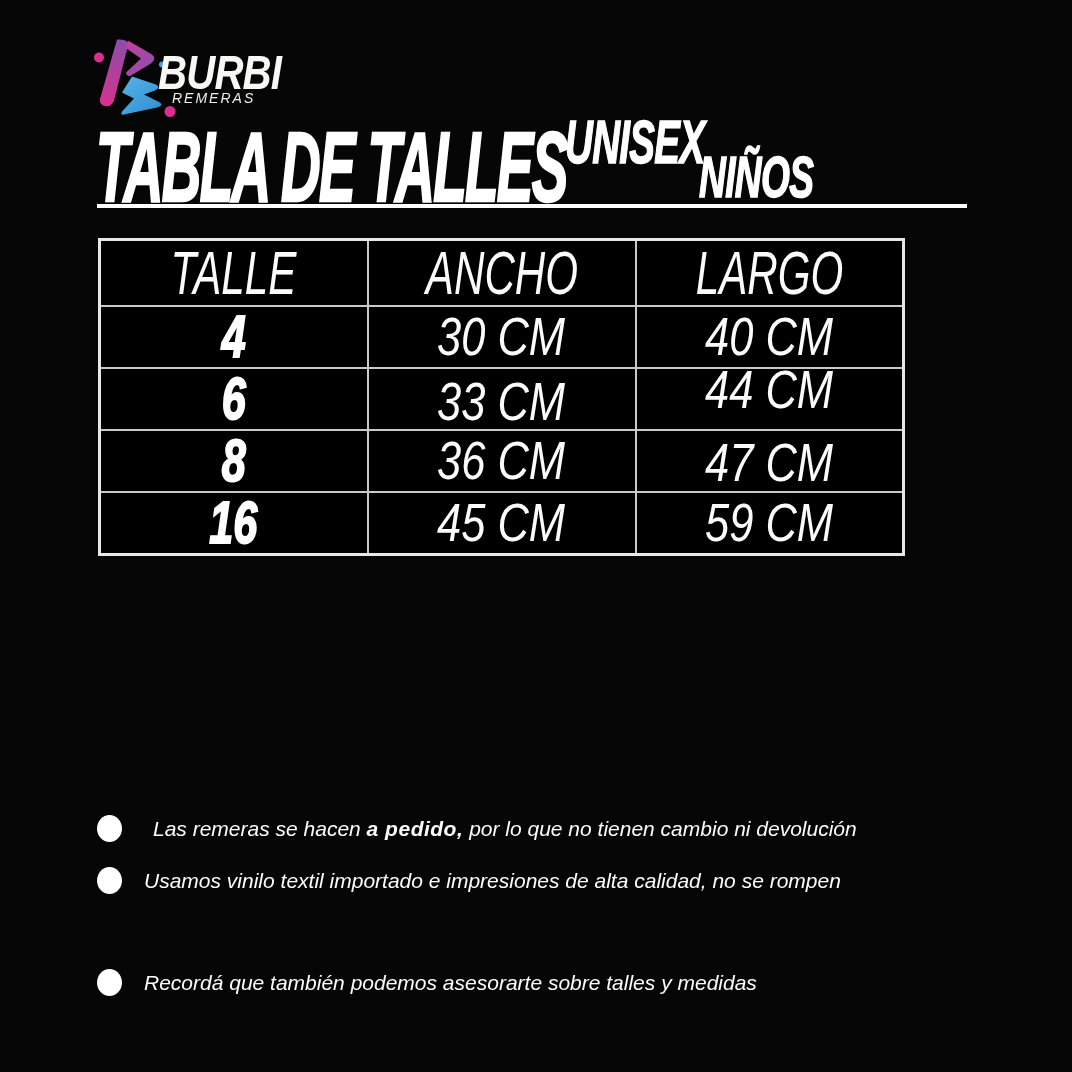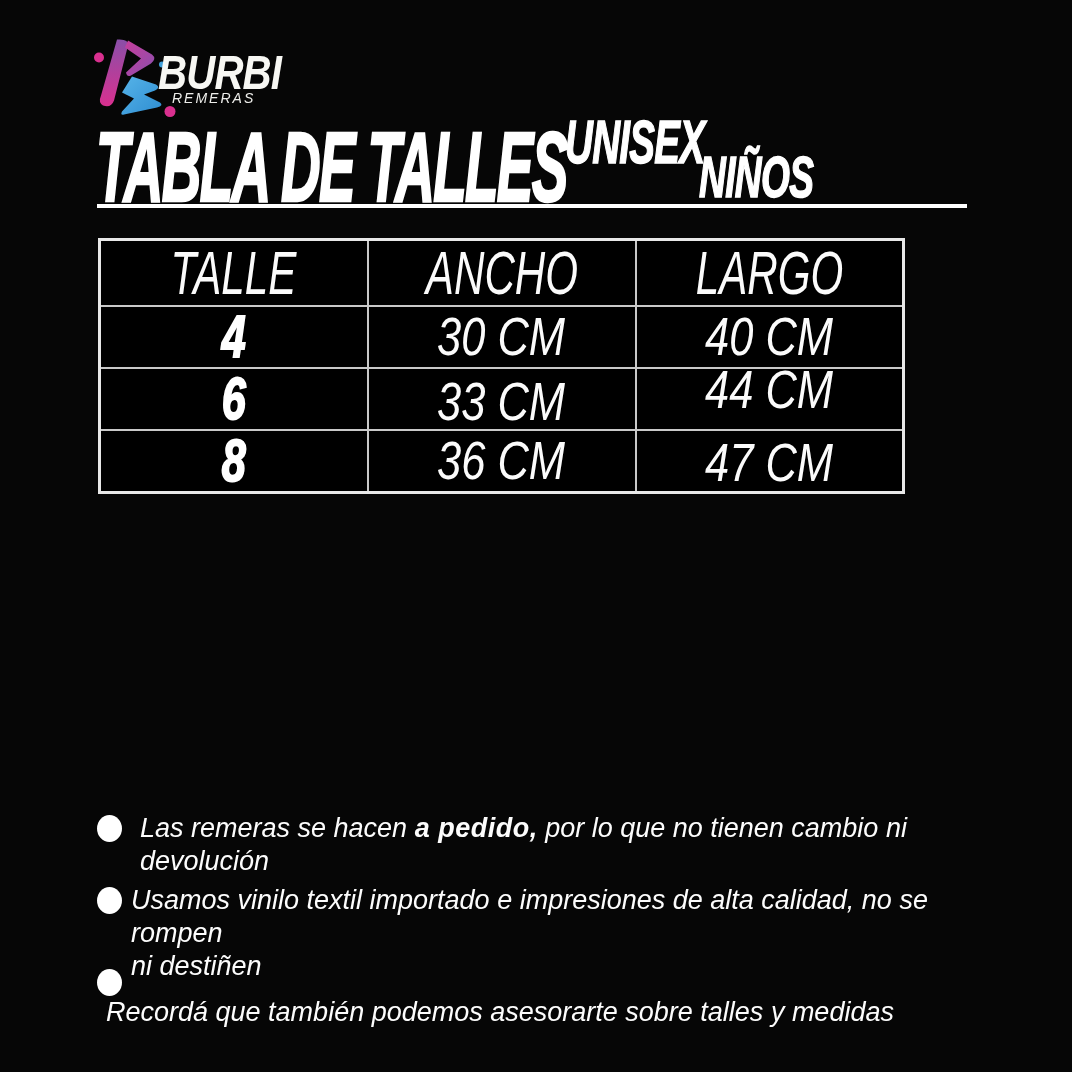--- a/index.html
+++ b/index.html
@@ -62,25 +62,25 @@
       transform:scaleX(0.82);position:relative;white-space:nowrap;color:#fbfbfb;}
   
   tr.row-6  td.ancho .cv{top:3px}   tr.row-6  td.largo .cv{top:-9px}
   tr.row-8  td.largo .cv{top:2px}
   tr.row-10 td.ancho .cv{top:4px}   tr.row-10 td.largo .cv{top:-10px}
   tr.row-12 td.ancho .cv{top:-2px}
   tr.row-14 td.ancho .cv{top:2px}   tr.row-14 td.largo .cv{top:-11px}
   
   .note{position:absolute;left:97px;display:flex;align-items:flex-start;width:900px;}
   .note .dot{width:25px;height:27px;border-radius:50%;background:#fff;flex:none;margin-top:3px;}
-  .note .txt{font-size:27px;line-height:33px;color:#fcfcfc;margin-left:9px;}
+  .note .txt{font-size:21px;line-height:33px;color:#fcfcfc;margin-left:22px;}
   .note .txt b{font-weight:bold;letter-spacing:0.5px;}
   .note-1{top:812px;} .note-1 .txt{padding-left:9px;}
-  .note-2{top:884px;}
-  .note-3{top:966px;flex-direction:column;}
+  .note-2{top:864px;text-align:center;}
+  .note-3{top:966px;}
 </style>
 </head>
 <body>
 
 <div class="page">
 
   <div class="logo">
     <svg width="100" height="96" viewBox="0 0 100 95">
       <defs>
         <linearGradient id="barGrad" x1="0" y1="0" x2="0" y2="1">
@@ -129,33 +129,37 @@
       <tr class="row-6">
         <td class="talle"><span class="sv">6</span></td>
         <td class="ancho"><span class="cv">33 CM</span></td>
         <td class="largo"><span class="cv">44 CM</span></td>
       </tr>
       <tr class="row-8">
         <td class="talle"><span class="sv">8</span></td>
         <td class="ancho"><span class="cv">36 CM</span></td>
         <td class="largo"><span class="cv">47 CM</span></td>
       </tr>
+      <tr class="row-16">
+        <td class="talle"><span class="sv">16</span></td>
+        <td class="ancho"><span class="cv">45 CM</span></td>
+        <td class="largo"><span class="cv">59 CM</span></td>
+      </tr>
     </tbody>
   </table>
 
   <div class="note note-1">
     <span class="dot"></span>
     <div class="txt"><span>Las remeras se hacen </span><b>a pedido,</b><span> por lo que no tienen cambio ni devolución</span></div>
   </div>
 
   <div class="note note-2">
     <span class="dot"></span>
     <div class="txt">
       <div>Usamos vinilo textil importado e impresiones de alta calidad, no se rompen</div>
-      <div>ni destiñen</div>
     </div>
   </div>
 
   <div class="note note-3">
     <span class="dot"></span>
     <div class="txt">
       <div>Recordá que también podemos asesorarte sobre talles y medidas</div>
     </div>
   </div>
 

